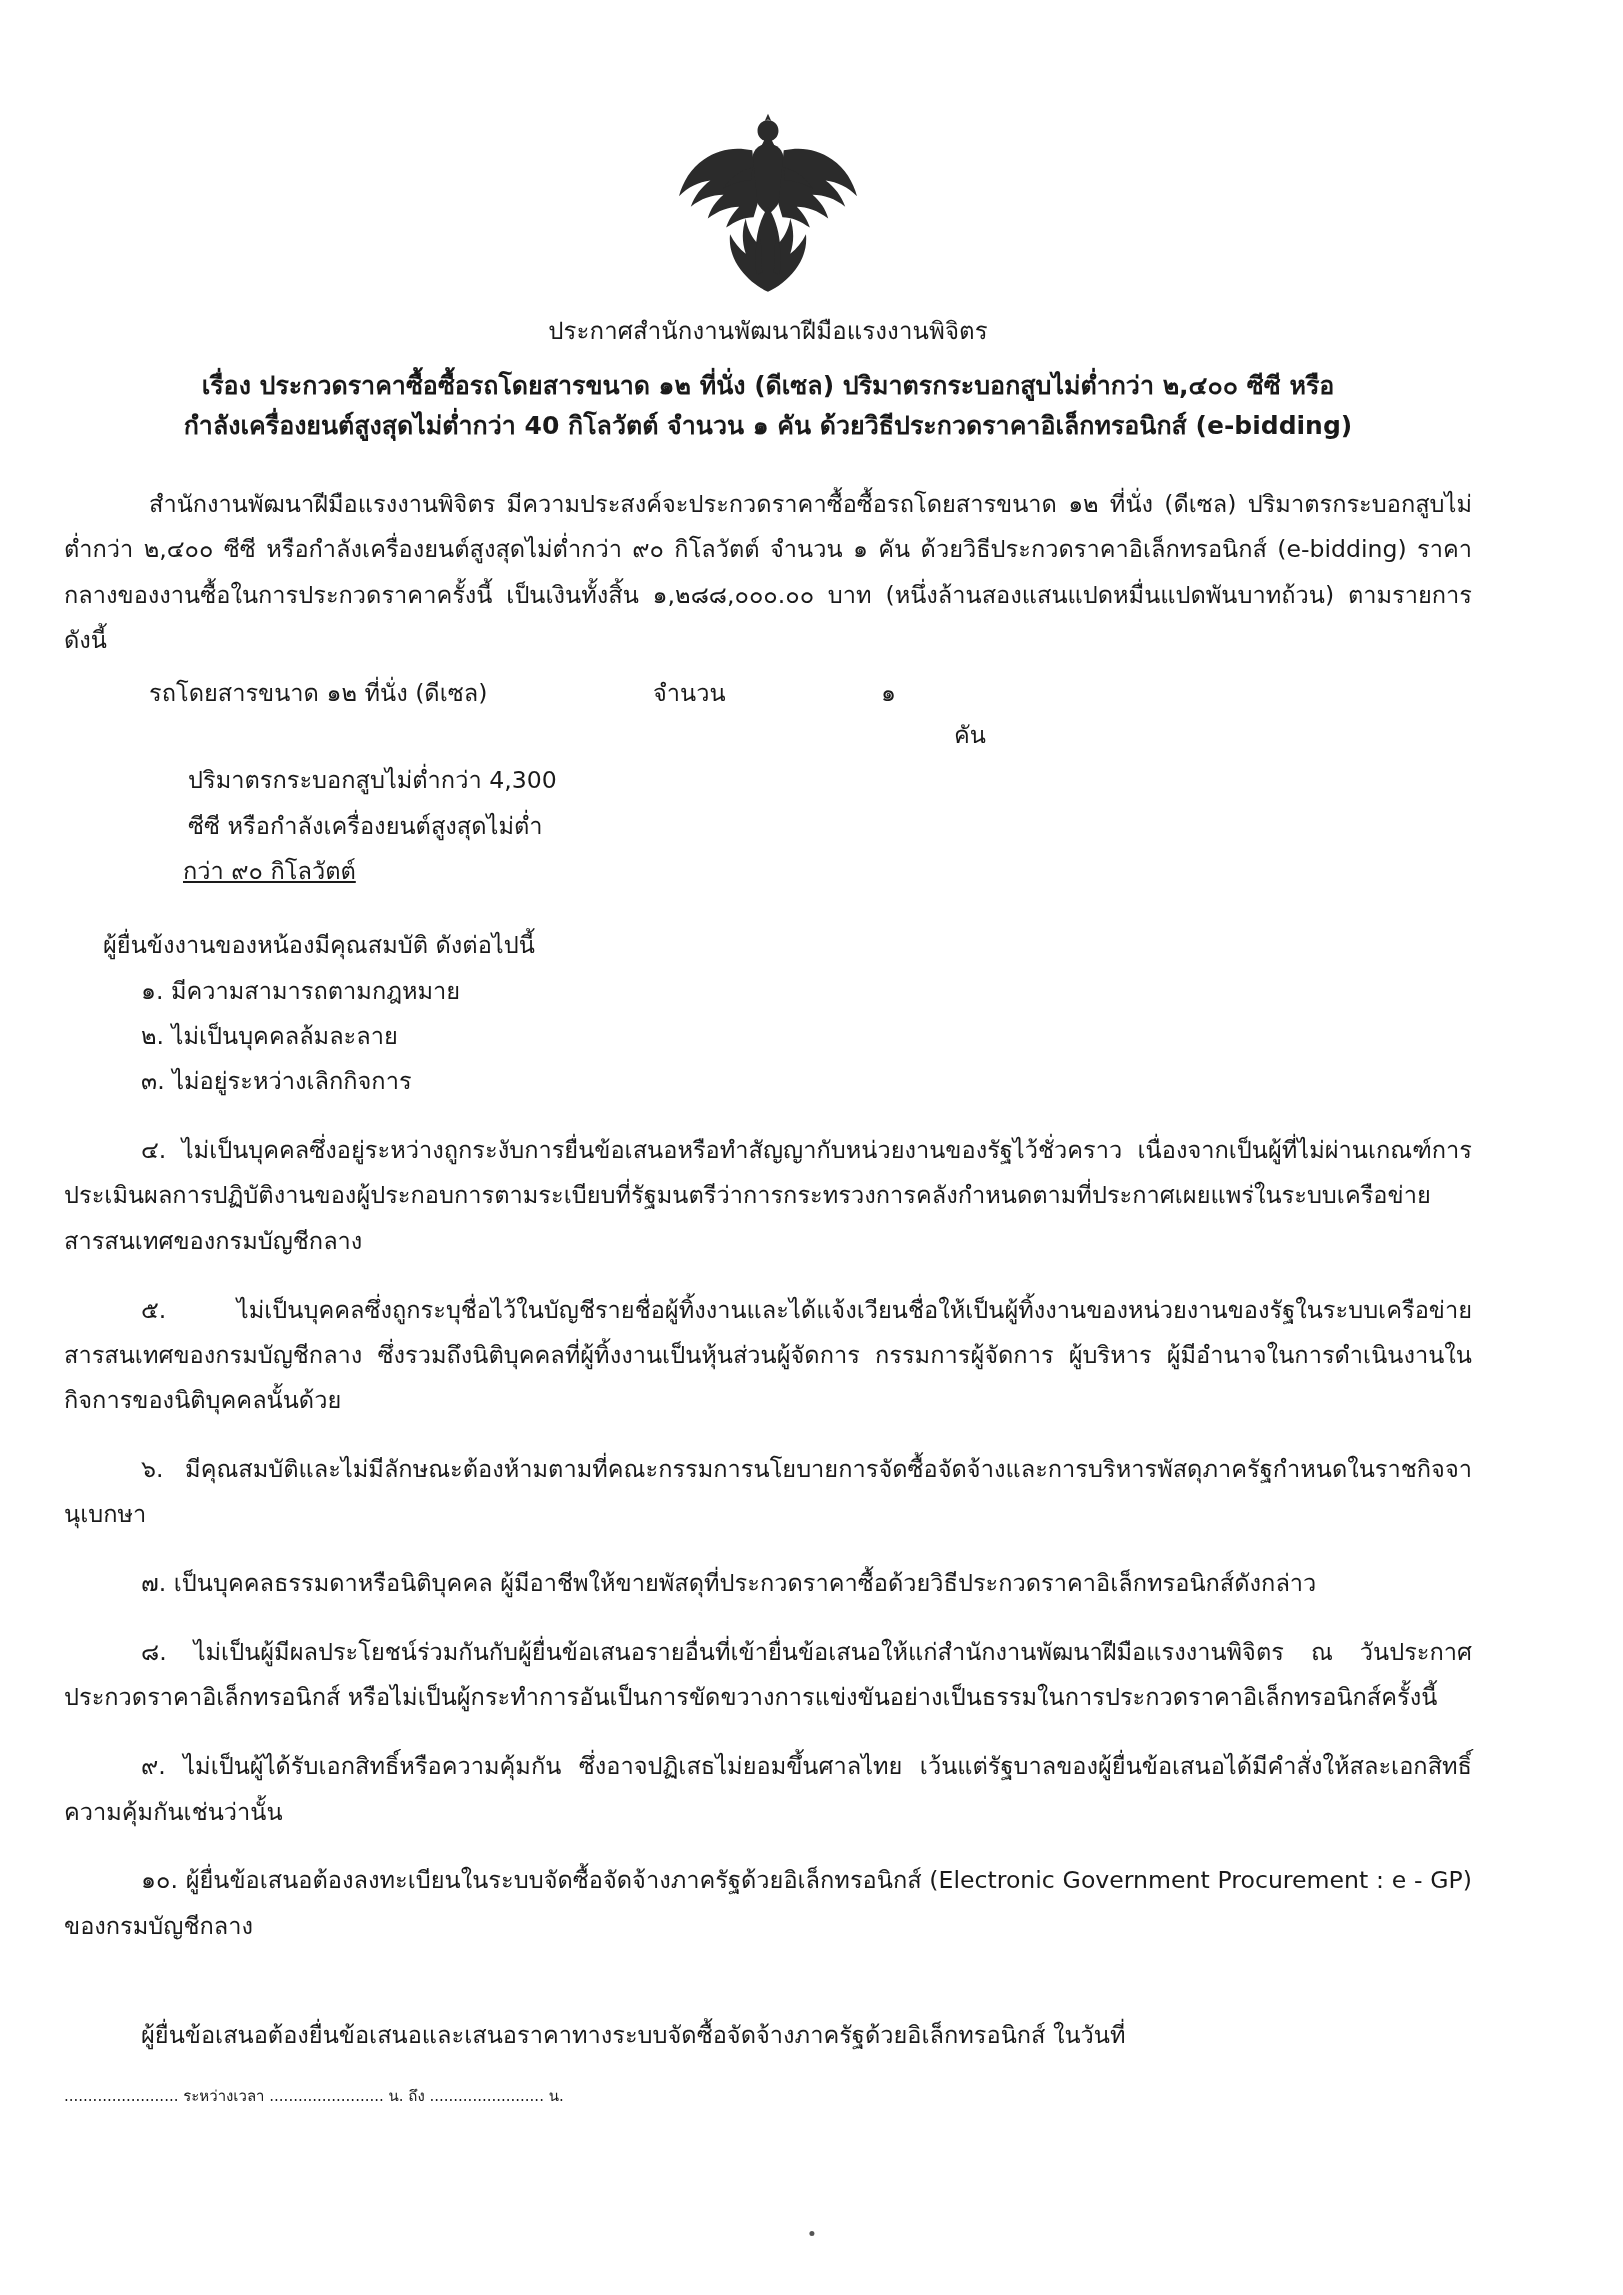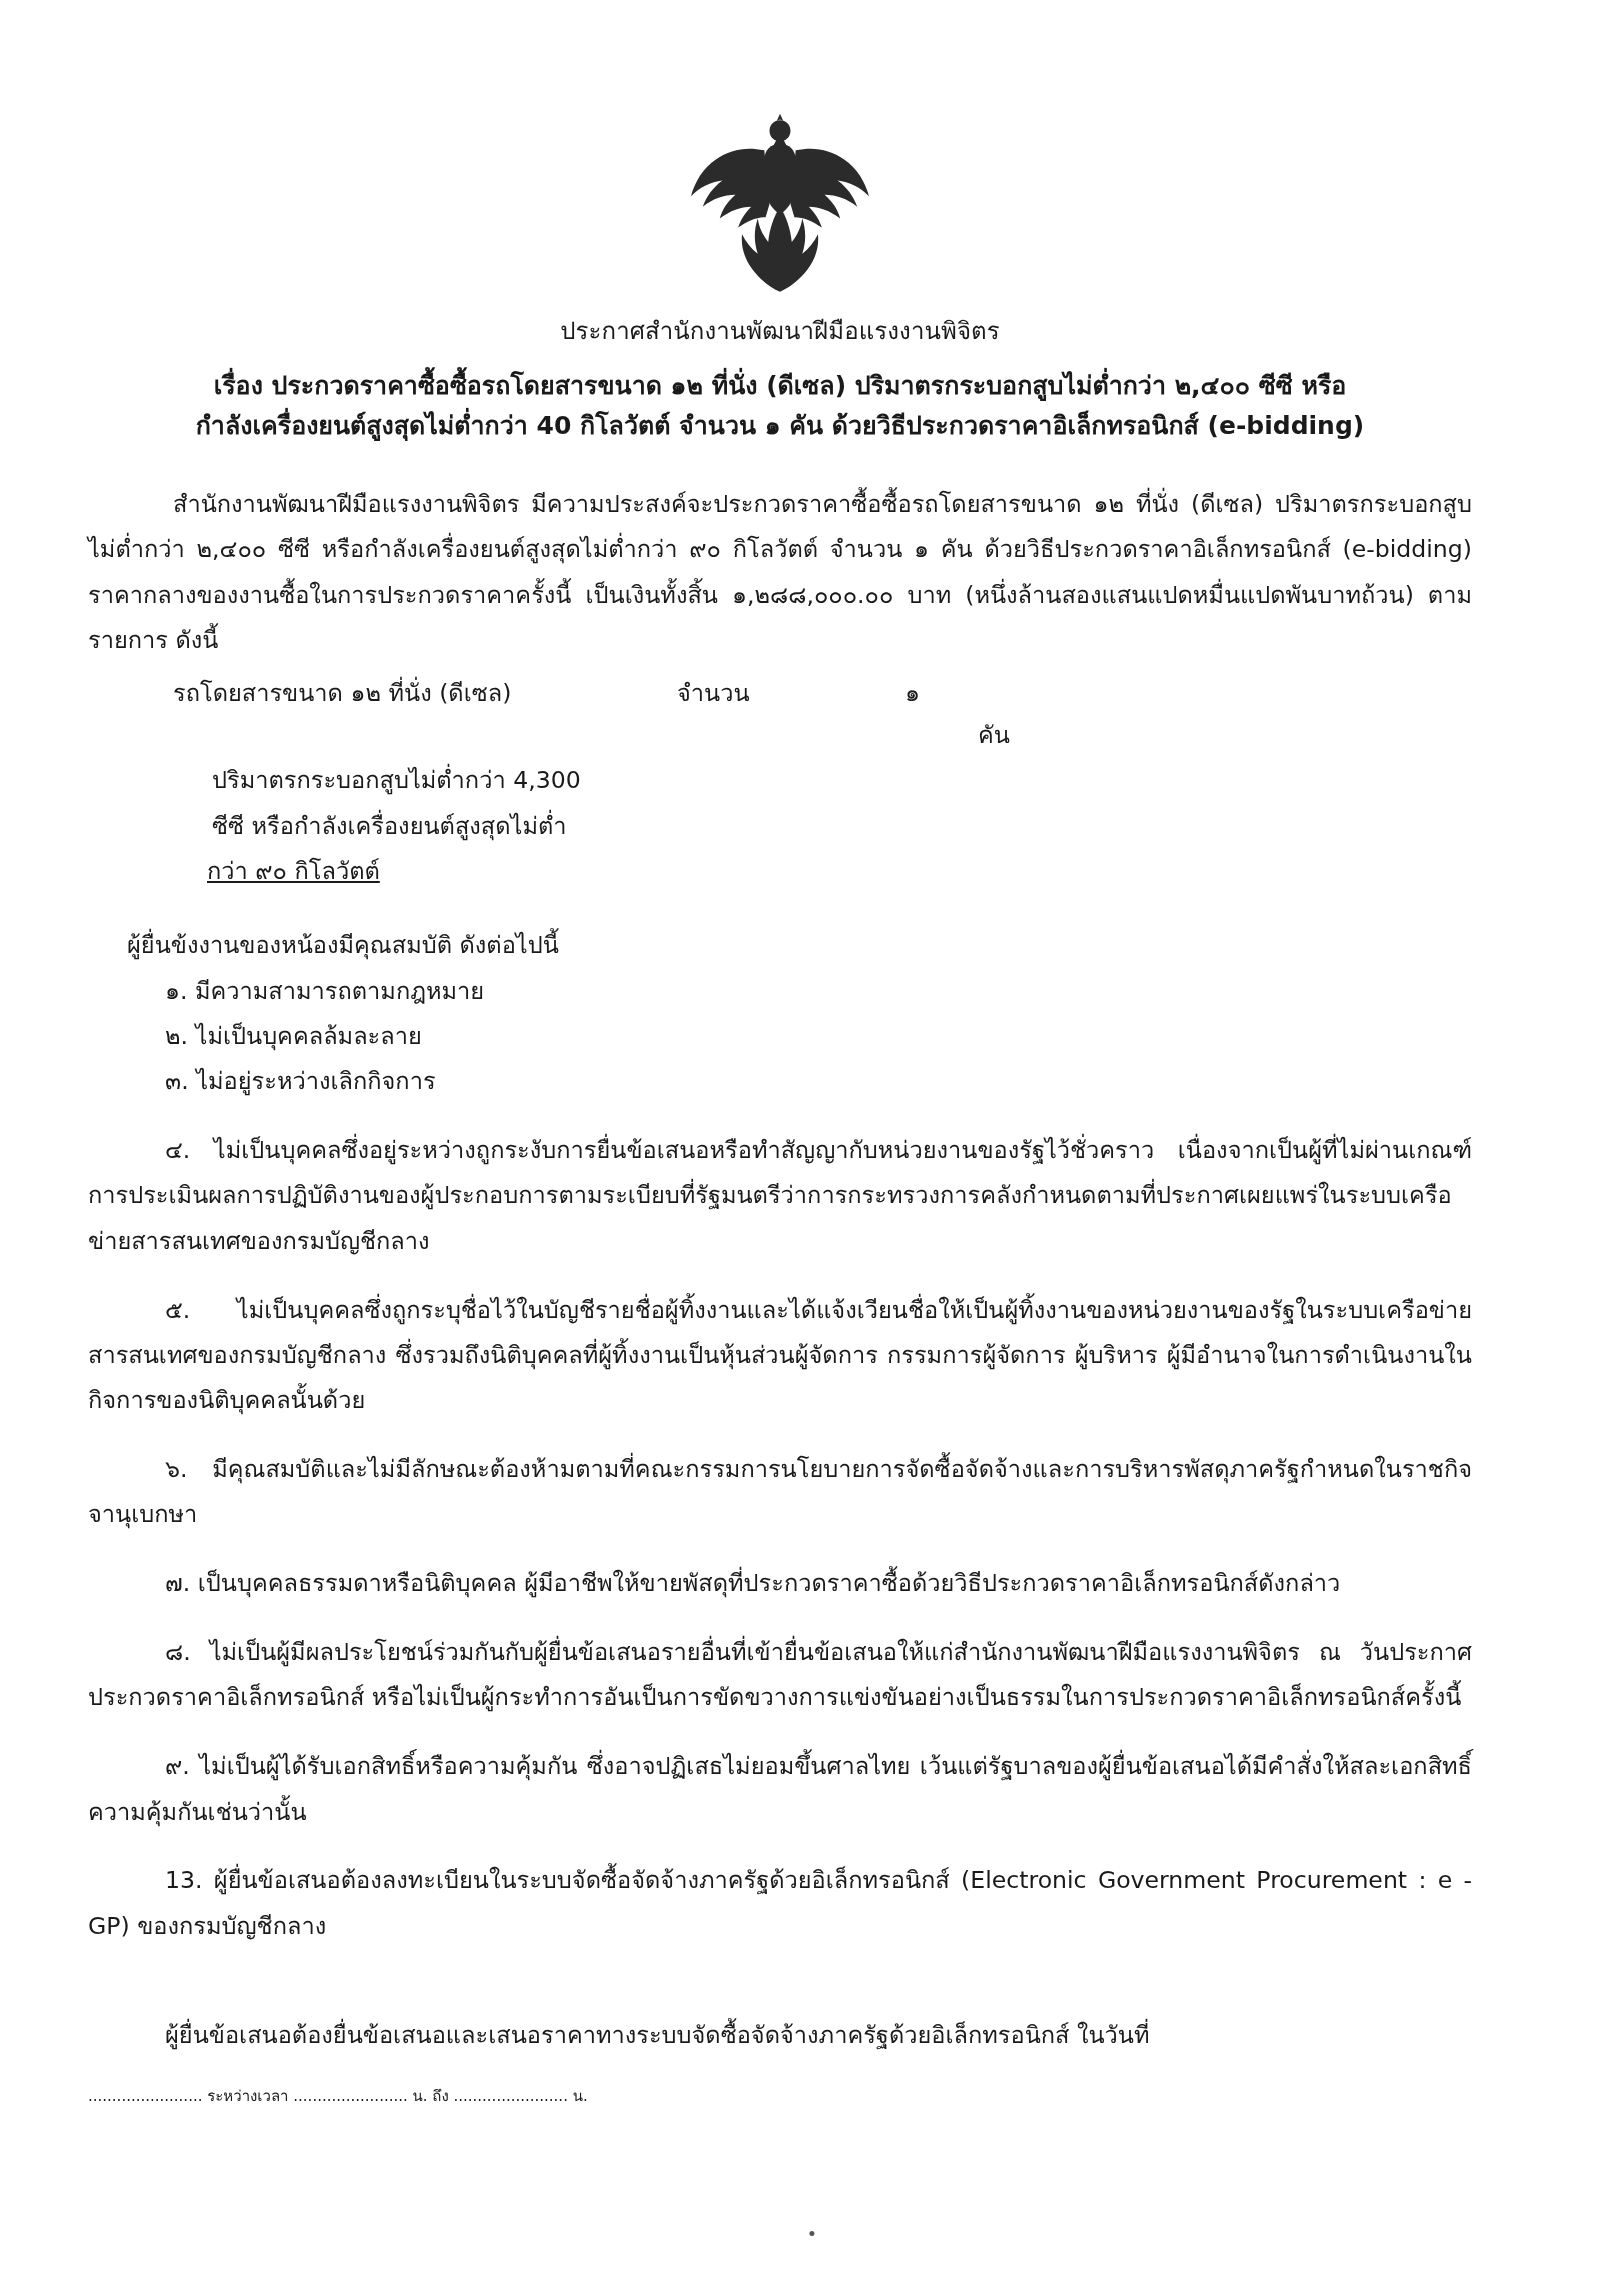--- a/index.html
+++ b/index.html
@@ -12,21 +12,21 @@
     font-family: "DejaVu Sans", sans-serif;
     color: #1a1a1a;
   }
   .page {
     position: relative;
     width: 1623px;
     height: 2295px;
     margin: 0 auto;
     background: #ffffff;
     box-sizing: border-box;
-    padding: 98px 151px 79px 88px;
+    padding: 98px 151px 79px 64px;
     overflow: hidden;
   }
   .emblem-wrap {
     width: 100%;
     display: flex;
     justify-content: center;
     align-items: flex-start;
     margin-top: 13px;
     margin-bottom: 11.8px;
   }
@@ -193,21 +193,21 @@
     <div class="qual-item">๑. มีความสามารถตามกฎหมาย</div>
     <div class="qual-item">๒. ไม่เป็นบุคคลล้มละลาย</div>
     <div class="qual-item">๓. ไม่อยู่ระหว่างเลิกกิจการ</div>
 
     <p class="qual-para">๔. ไม่เป็นบุคคลซึ่งอยู่ระหว่างถูกระงับการยื่นข้อเสนอหรือทำสัญญากับหน่วยงานของรัฐไว้ชั่วคราว เนื่องจากเป็นผู้ที่ไม่ผ่านเกณฑ์การประเมินผลการปฏิบัติงานของผู้ประกอบการตามระเบียบที่รัฐมนตรีว่าการกระทรวงการคลังกำหนดตามที่ประกาศเผยแพร่ในระบบเครือข่ายสารสนเทศของกรมบัญชีกลาง</p>
     <p class="qual-para">๕. ไม่เป็นบุคคลซึ่งถูกระบุชื่อไว้ในบัญชีรายชื่อผู้ทิ้งงานและได้แจ้งเวียนชื่อให้เป็นผู้ทิ้งงานของหน่วยงานของรัฐในระบบเครือข่ายสารสนเทศของกรมบัญชีกลาง ซึ่งรวมถึงนิติบุคคลที่ผู้ทิ้งงานเป็นหุ้นส่วนผู้จัดการ กรรมการผู้จัดการ ผู้บริหาร ผู้มีอำนาจในการดำเนินงานในกิจการของนิติบุคคลนั้นด้วย</p>
     <p class="qual-para">๖. มีคุณสมบัติและไม่มีลักษณะต้องห้ามตามที่คณะกรรมการนโยบายการจัดซื้อจัดจ้างและการบริหารพัสดุภาครัฐกำหนดในราชกิจจานุเบกษา</p>
     <p class="qual-para">๗. เป็นบุคคลธรรมดาหรือนิติบุคคล ผู้มีอาชีพให้ขายพัสดุที่ประกวดราคาซื้อด้วยวิธีประกวดราคาอิเล็กทรอนิกส์ดังกล่าว</p>
     <p class="qual-para">๘. ไม่เป็นผู้มีผลประโยชน์ร่วมกันกับผู้ยื่นข้อเสนอรายอื่นที่เข้ายื่นข้อเสนอให้แก่สำนักงานพัฒนาฝีมือแรงงานพิจิตร ณ วันประกาศประกวดราคาอิเล็กทรอนิกส์ หรือไม่เป็นผู้กระทำการอันเป็นการขัดขวางการแข่งขันอย่างเป็นธรรมในการประกวดราคาอิเล็กทรอนิกส์ครั้งนี้</p>
     <p class="qual-para">๙. ไม่เป็นผู้ได้รับเอกสิทธิ์หรือความคุ้มกัน ซึ่งอาจปฏิเสธไม่ยอมขึ้นศาลไทย เว้นแต่รัฐบาลของผู้ยื่นข้อเสนอได้มีคำสั่งให้สละเอกสิทธิ์ความคุ้มกันเช่นว่านั้น</p>
-    <p class="qual-para">13. ผู้ยื่นข้อเสนอต้องลงทะเบียนในระบบจัดซื้อจัดจ้างภาครัฐด้วยอิเล็กทรอนิกส์ (Electronic Government Procurement : e - GP) ของกรมบัญชีกลาง</p>
+    <p class="qual-para">๑๐. ผู้ยื่นข้อเสนอต้องลงทะเบียนในระบบจัดซื้อจัดจ้างภาครัฐด้วยอิเล็กทรอนิกส์ (Electronic Government Procurement : e - GP) ของกรมบัญชีกลาง</p>
 
     <div class="spacer-sm"></div>
 
     <p class="qual-para">ผู้ยื่นข้อเสนอต้องยื่นข้อเสนอและเสนอราคาทางระบบจัดซื้อจัดจ้างภาครัฐด้วยอิเล็กทรอนิกส์ ในวันที่</p>
     <div class="dots-line">........................ ระหว่างเวลา ........................ น. ถึง ........................ น.</div>
 
   </div>
 
   <div class="footer-dot"></div>
 

